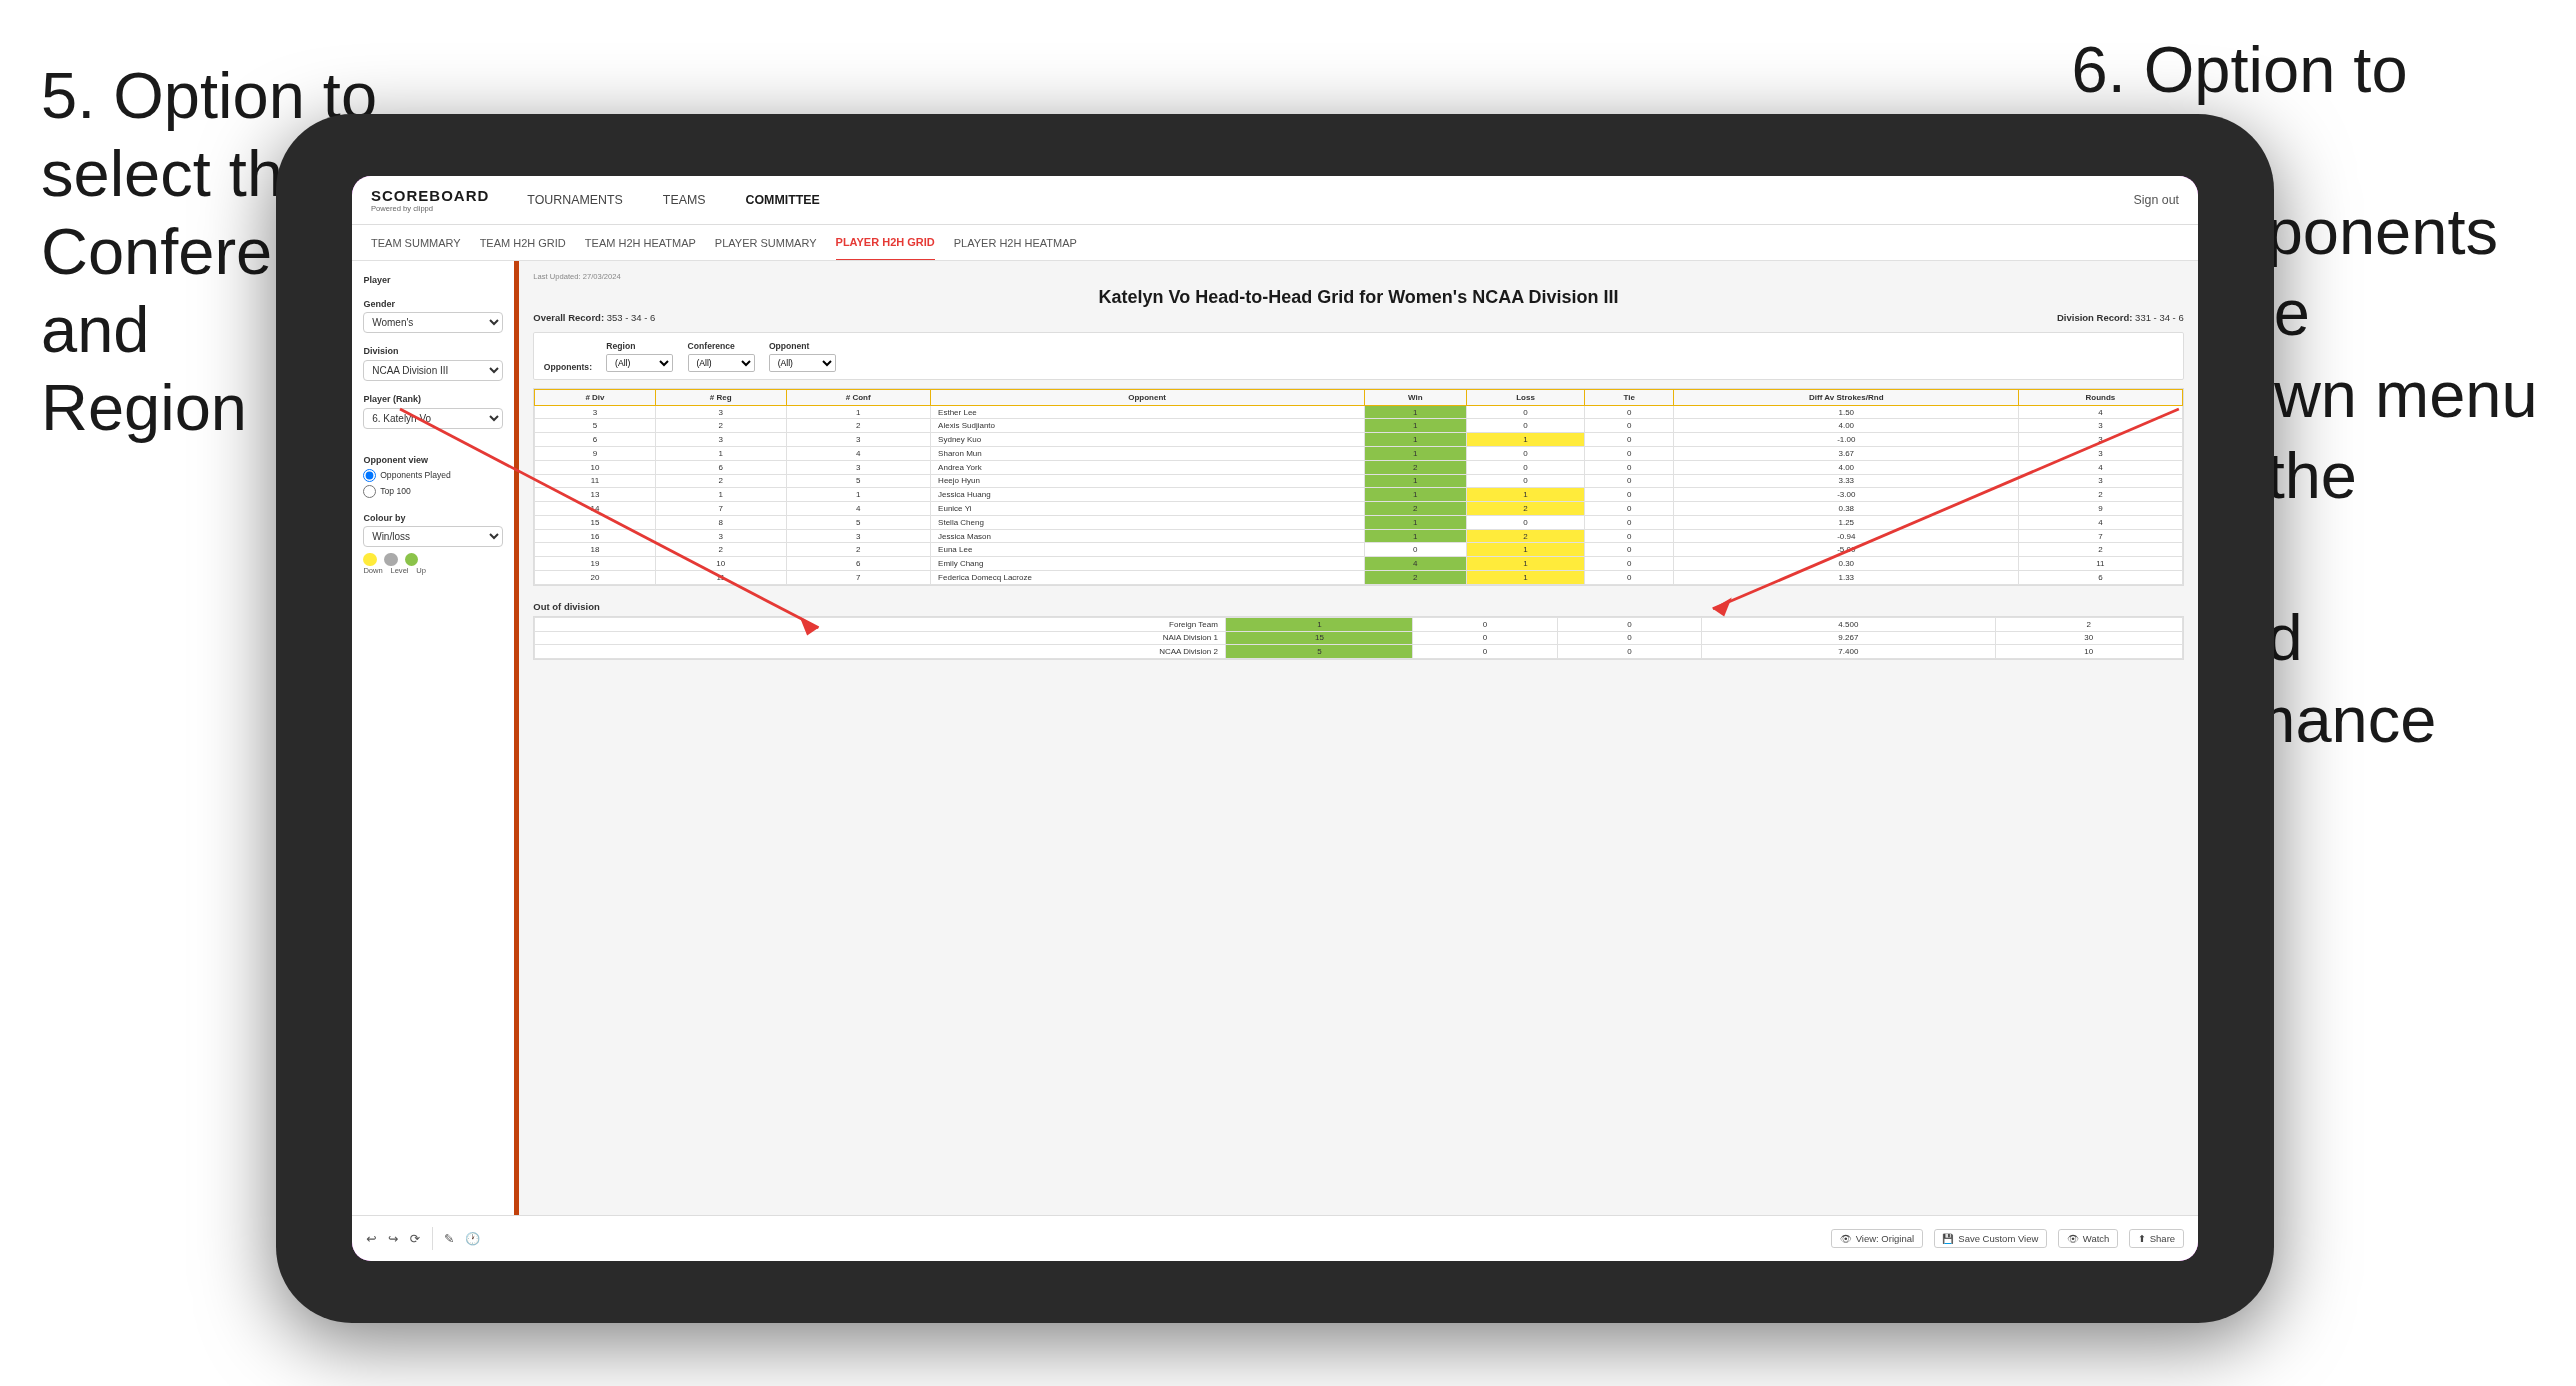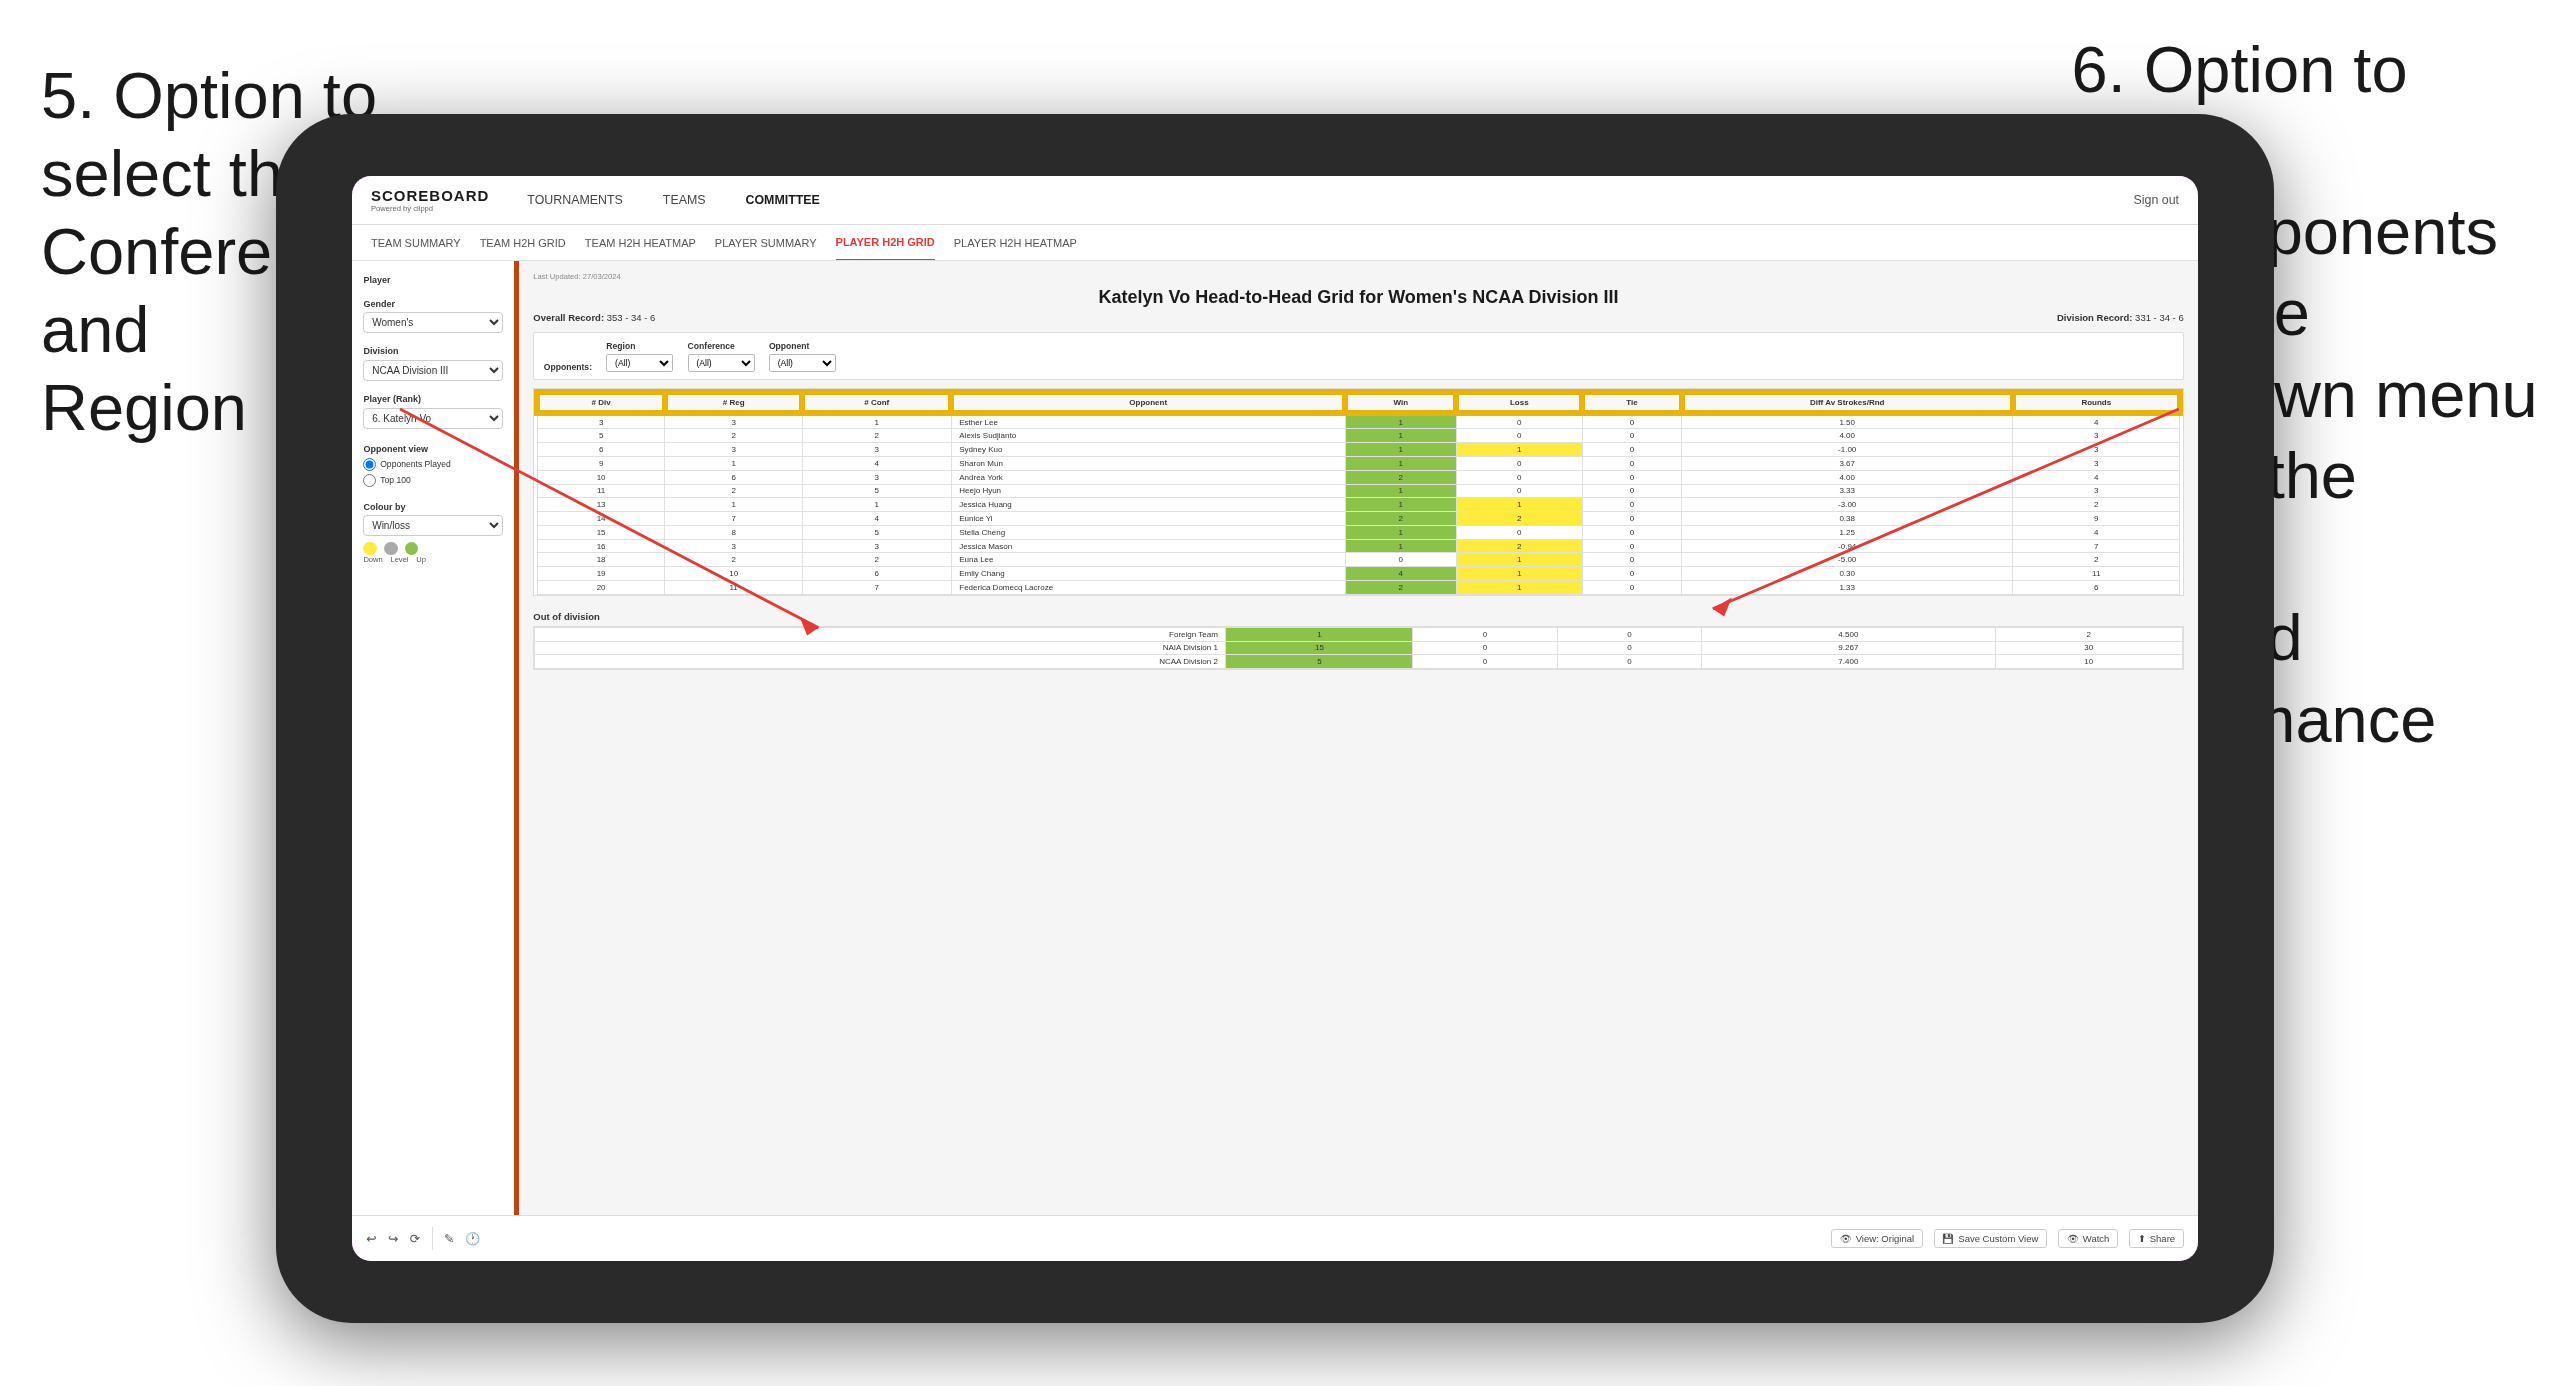--- a/index.html
+++ b/index.html
@@ -290,21 +290,21 @@
     }
 
     .data-table {
       width: 100%;
       border-collapse: collapse;
       font-size: 8.6px;
     }
 
     .data-table th {
       background: #f8f8f8;
-      border: 6px solid #eab308;
+      border: 1px solid #eab308;
       padding: 2.9px 4.8px;
       text-align: center;
       font-size: 8px;
       font-weight: 600;
       color: #333;
     }
 
     .data-table td {
       border: 1px solid #e0e0e0;
       padding: 1.9px 4.8px;
@@ -466,21 +466,21 @@
           <select class="sidebar-select">
             <option>NCAA Division III</option>
           </select>
         </div>
         <div class="sidebar-section">
           <div class="sidebar-label">Player (Rank)</div>
           <select class="sidebar-select">
             <option>6. Katelyn Vo</option>
           </select>
         </div>
-        <div class="sidebar-section" style="margin-top:15px;">
+        <div class="sidebar-section" style="margin-top:26px;">
           <div class="sidebar-label">Opponent view</div>
           <div class="sidebar-radio-group">
             <label class="sidebar-radio">
               <input type="radio" name="opp_view" checked="" style="">
               <span>Opponents Played</span>
             </label>
             <label class="sidebar-radio">
               <input type="radio" name="opp_view" style="">
               <span>Top 100</span>
             </label>

